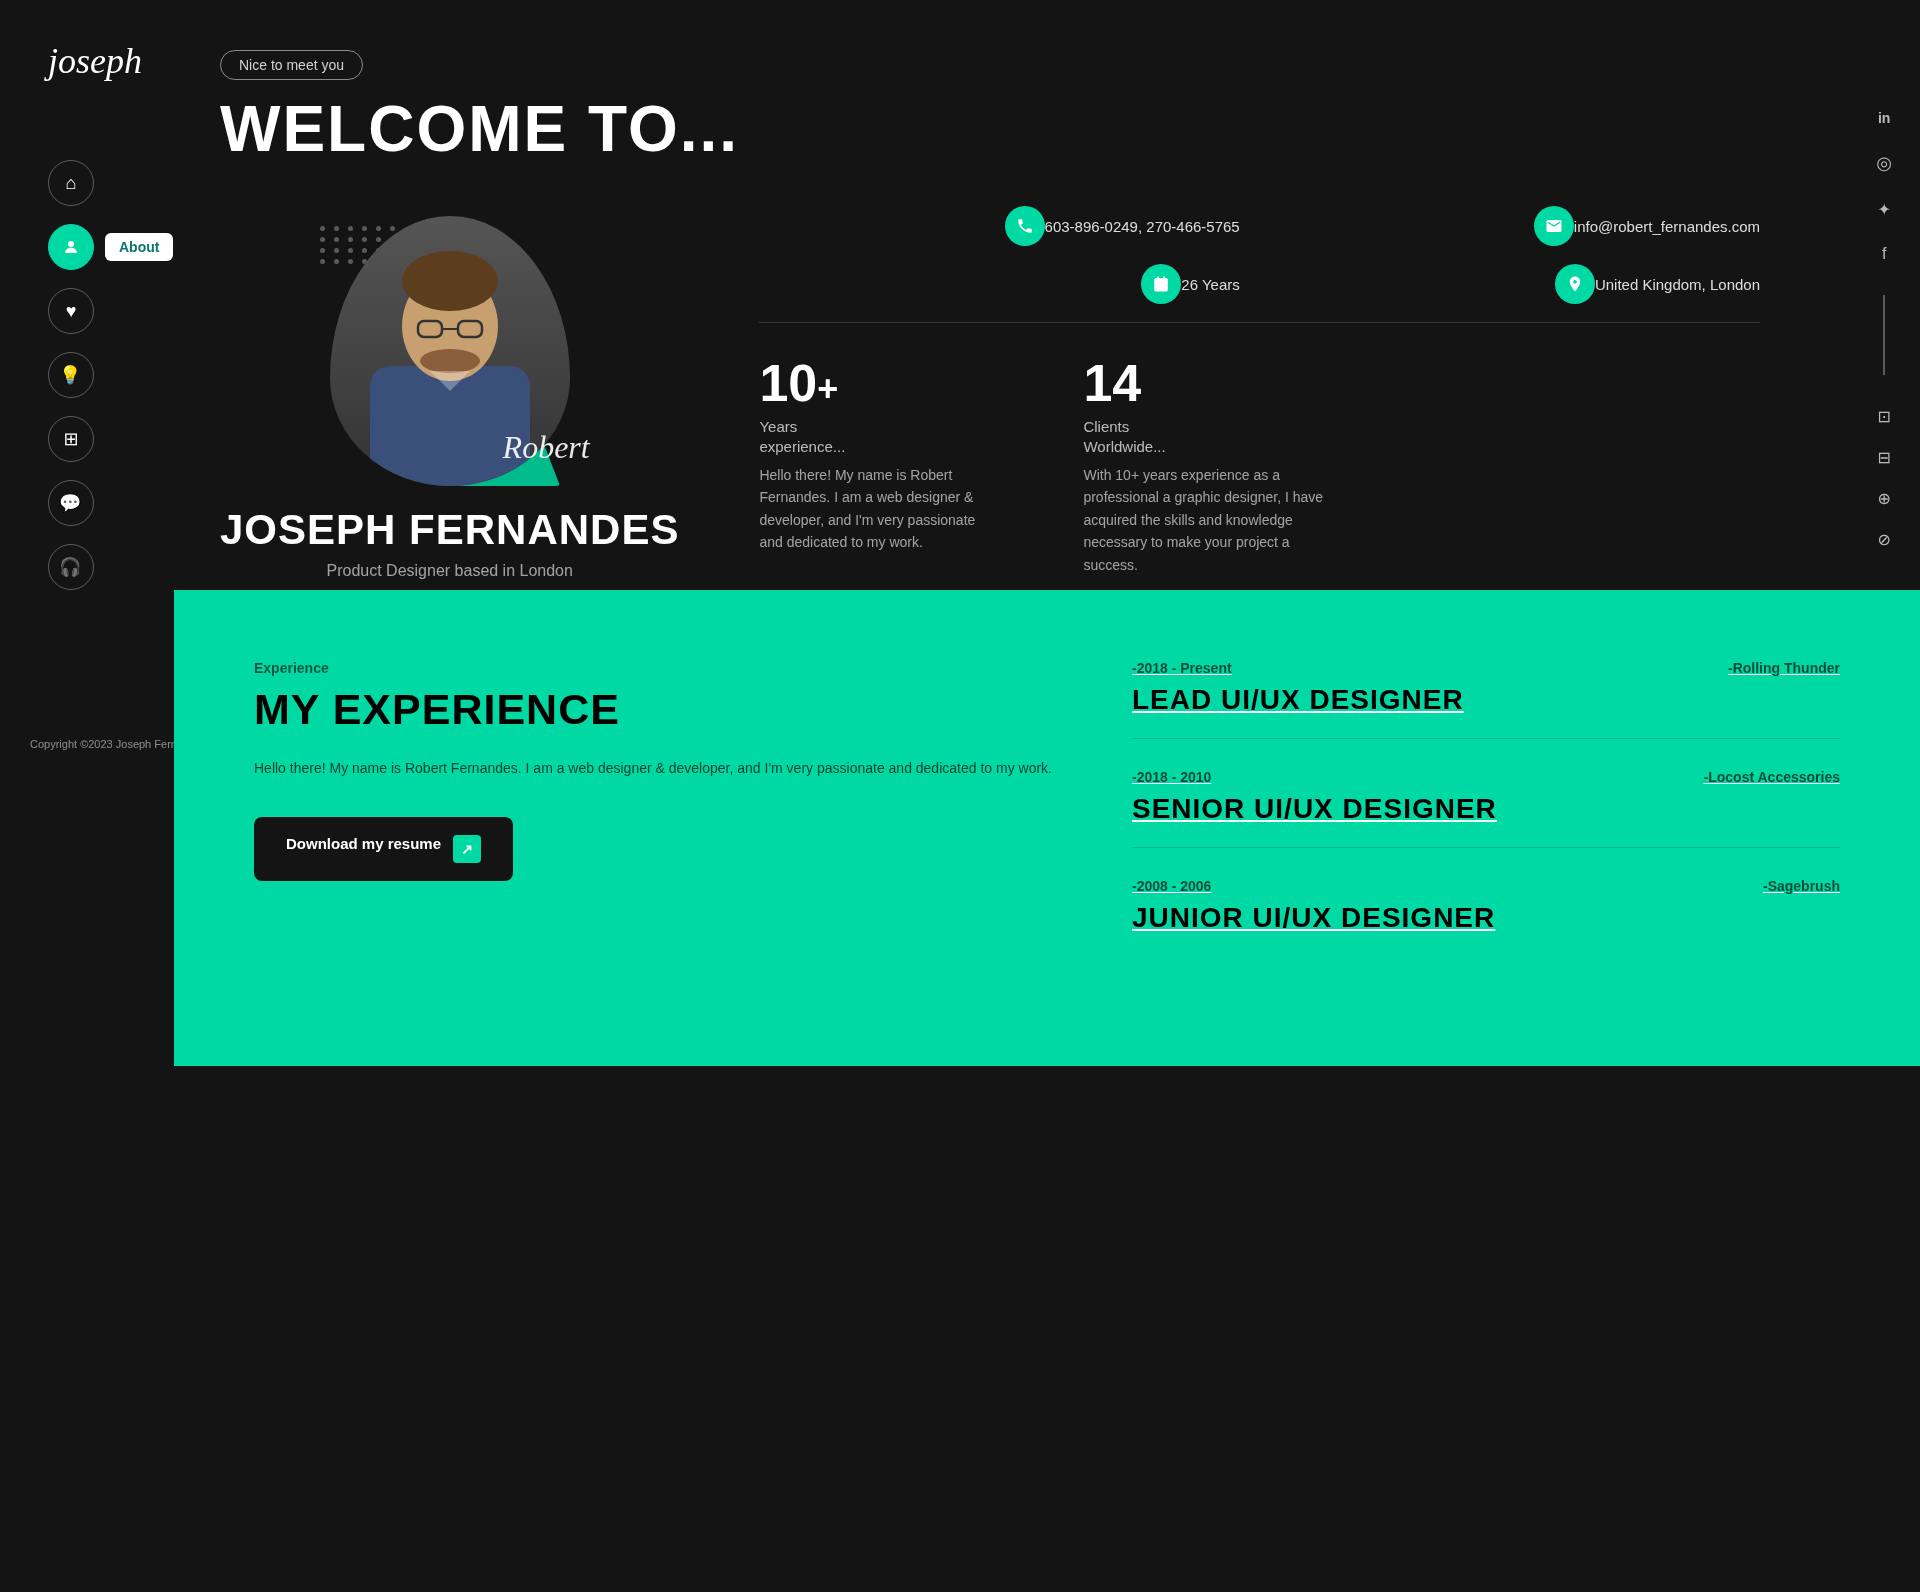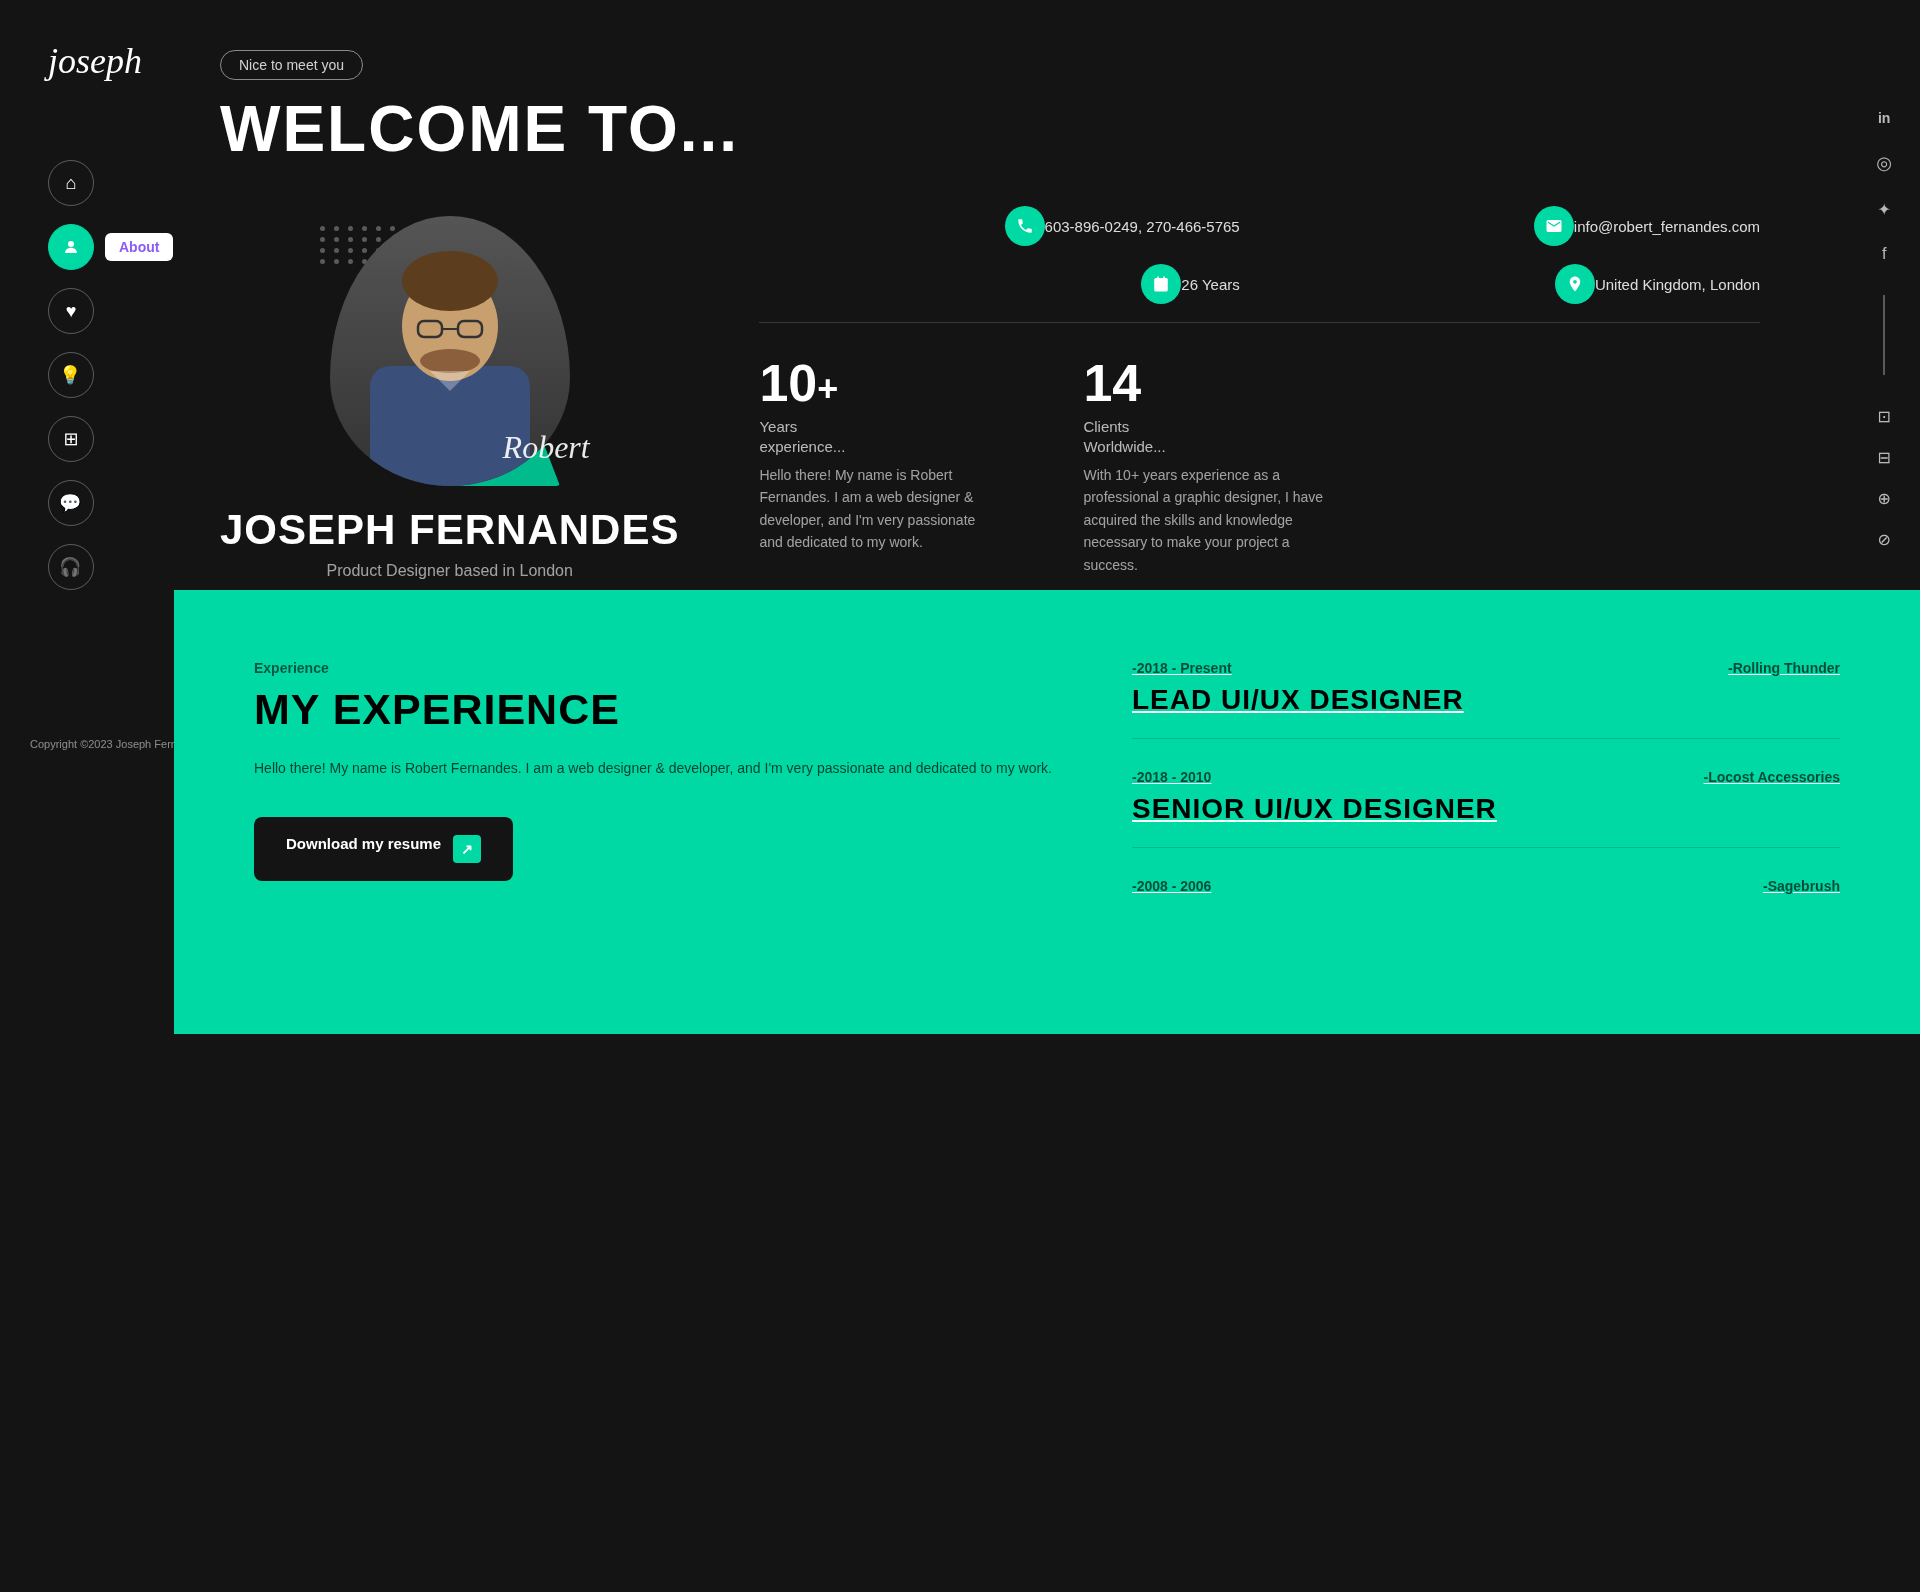--- a/index.html
+++ b/index.html
@@ -51,21 +51,21 @@
     .nav-icon.active {
       background: #00d9a3;
       border-color: #00d9a3;
     }
     .about-tooltip {
       position: absolute;
       left: 56px;
       top: 50%;
       transform: translateY(-50%);
       background: #fff;
-      color: #8b5cf6;
+      color: #0f766e;
       padding: 6px 14px;
       border-radius: 6px;
       font-size: 14px;
       font-weight: bold;
       white-space: nowrap;
     }
 
     
     .copyright {
       position: absolute;
@@ -637,15 +637,16 @@
         <span class="exp-job-company">-Locost Accessories</span>
       </div>
       <h3 class="exp-job-title">SENIOR UI/UX DESIGNER</h3>
     </div>
 
     <div class="exp-job">
       <div class="exp-job-header">
         <span class="exp-job-period">-2008 - 2006</span>
         <span class="exp-job-company">-Sagebrush</span>
       </div>
+      <h3 class="exp-job-title">JUNIOR UI/UX DESIGNER</h3>
     </div>
   </div>
 </div>
 
 </body></html>

